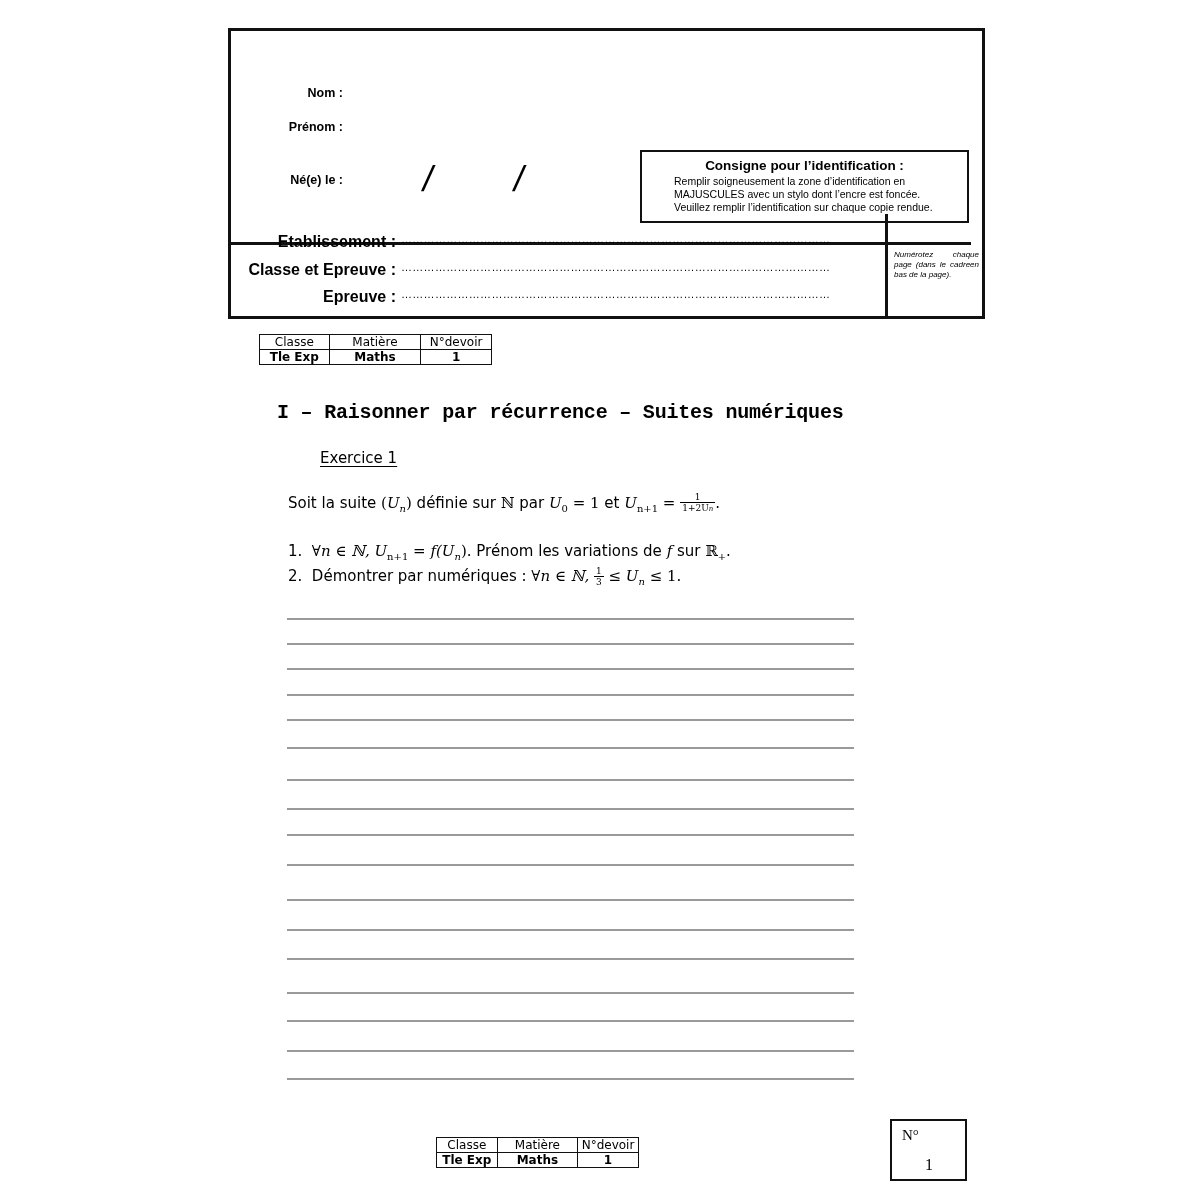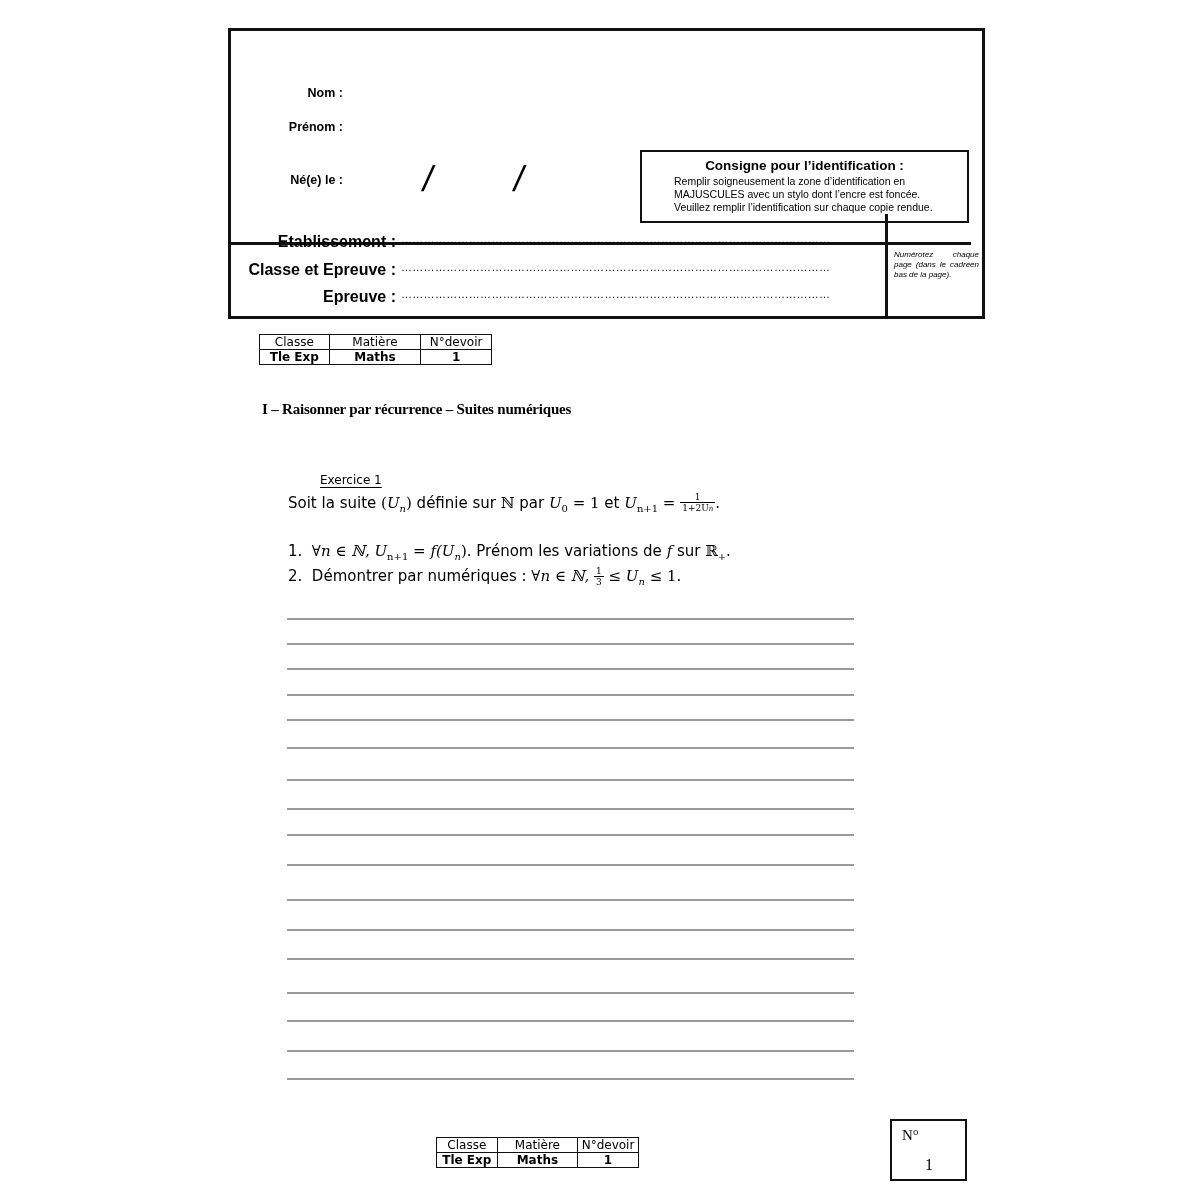--- a/index.html
+++ b/index.html
@@ -21,22 +21,22 @@
     .id-bottom-side { left: 654px; top: 183px; width: 3px; height: 105px; background: #111; }
     .field-lbl { font-weight: bold; font-size: 16px; text-align: right; width: 160px; }
     .dots { font-size: 11px; letter-spacing: 0.3px; white-space: nowrap; overflow: hidden; width: 464px; }
     .note { font-style: italic; font-size: 8px; line-height: 10px; width: 85px; text-align: justify; }
 
     
     table.info { border-collapse: collapse; font-family: "DejaVu Sans", sans-serif; font-size: 12px; }
     table.info td { border: 1px solid #111; text-align: center; padding: 0; height: 15px; }
     table.info tr.vals td { font-weight: bold; }
 
-    .section-title { left: 262px; top: 401px; font-family: Liberation Serif, serif; font-weight: bold; font-size: 15px; letter-spacing: -0.2px; }
-    .exercise-title { left: 320px; top: 449px; font-family: "DejaVu Sans", sans-serif; font-size: 12px; text-decoration: underline; text-underline-offset: 3px; margin-top: 24px; }
+    .section-title { left: 277px; top: 401px; font-family: Liberation Mono, monospace; font-weight: bold; font-size: 20px; letter-spacing: -0.2px; }
+    .exercise-title { left: 320px; top: 449px; font-family: "DejaVu Sans", sans-serif; font-size: 15px; text-decoration: underline; text-underline-offset: 3px; }
 
     .stmt { font-family: "DejaVu Sans", sans-serif; font-size: 15px; white-space: nowrap; }
     .m { font-family: "DejaVu Serif", serif; font-style: italic; }
     .mr { font-family: "DejaVu Serif", serif; }
     .sub { font-size: 10px; vertical-align: -4px; }
     .frac { display: inline-block; vertical-align: middle; text-align: center; font-family: "DejaVu Serif", serif; font-size: 9px; line-height: 10px; }
     .frac .num { display: block; border-bottom: 1px solid #000; padding: 0 2px; }
     .frac .den { display: block; padding: 0 2px; }
 
     .rule { height: 1.5px; background: #9a9a9a; }

